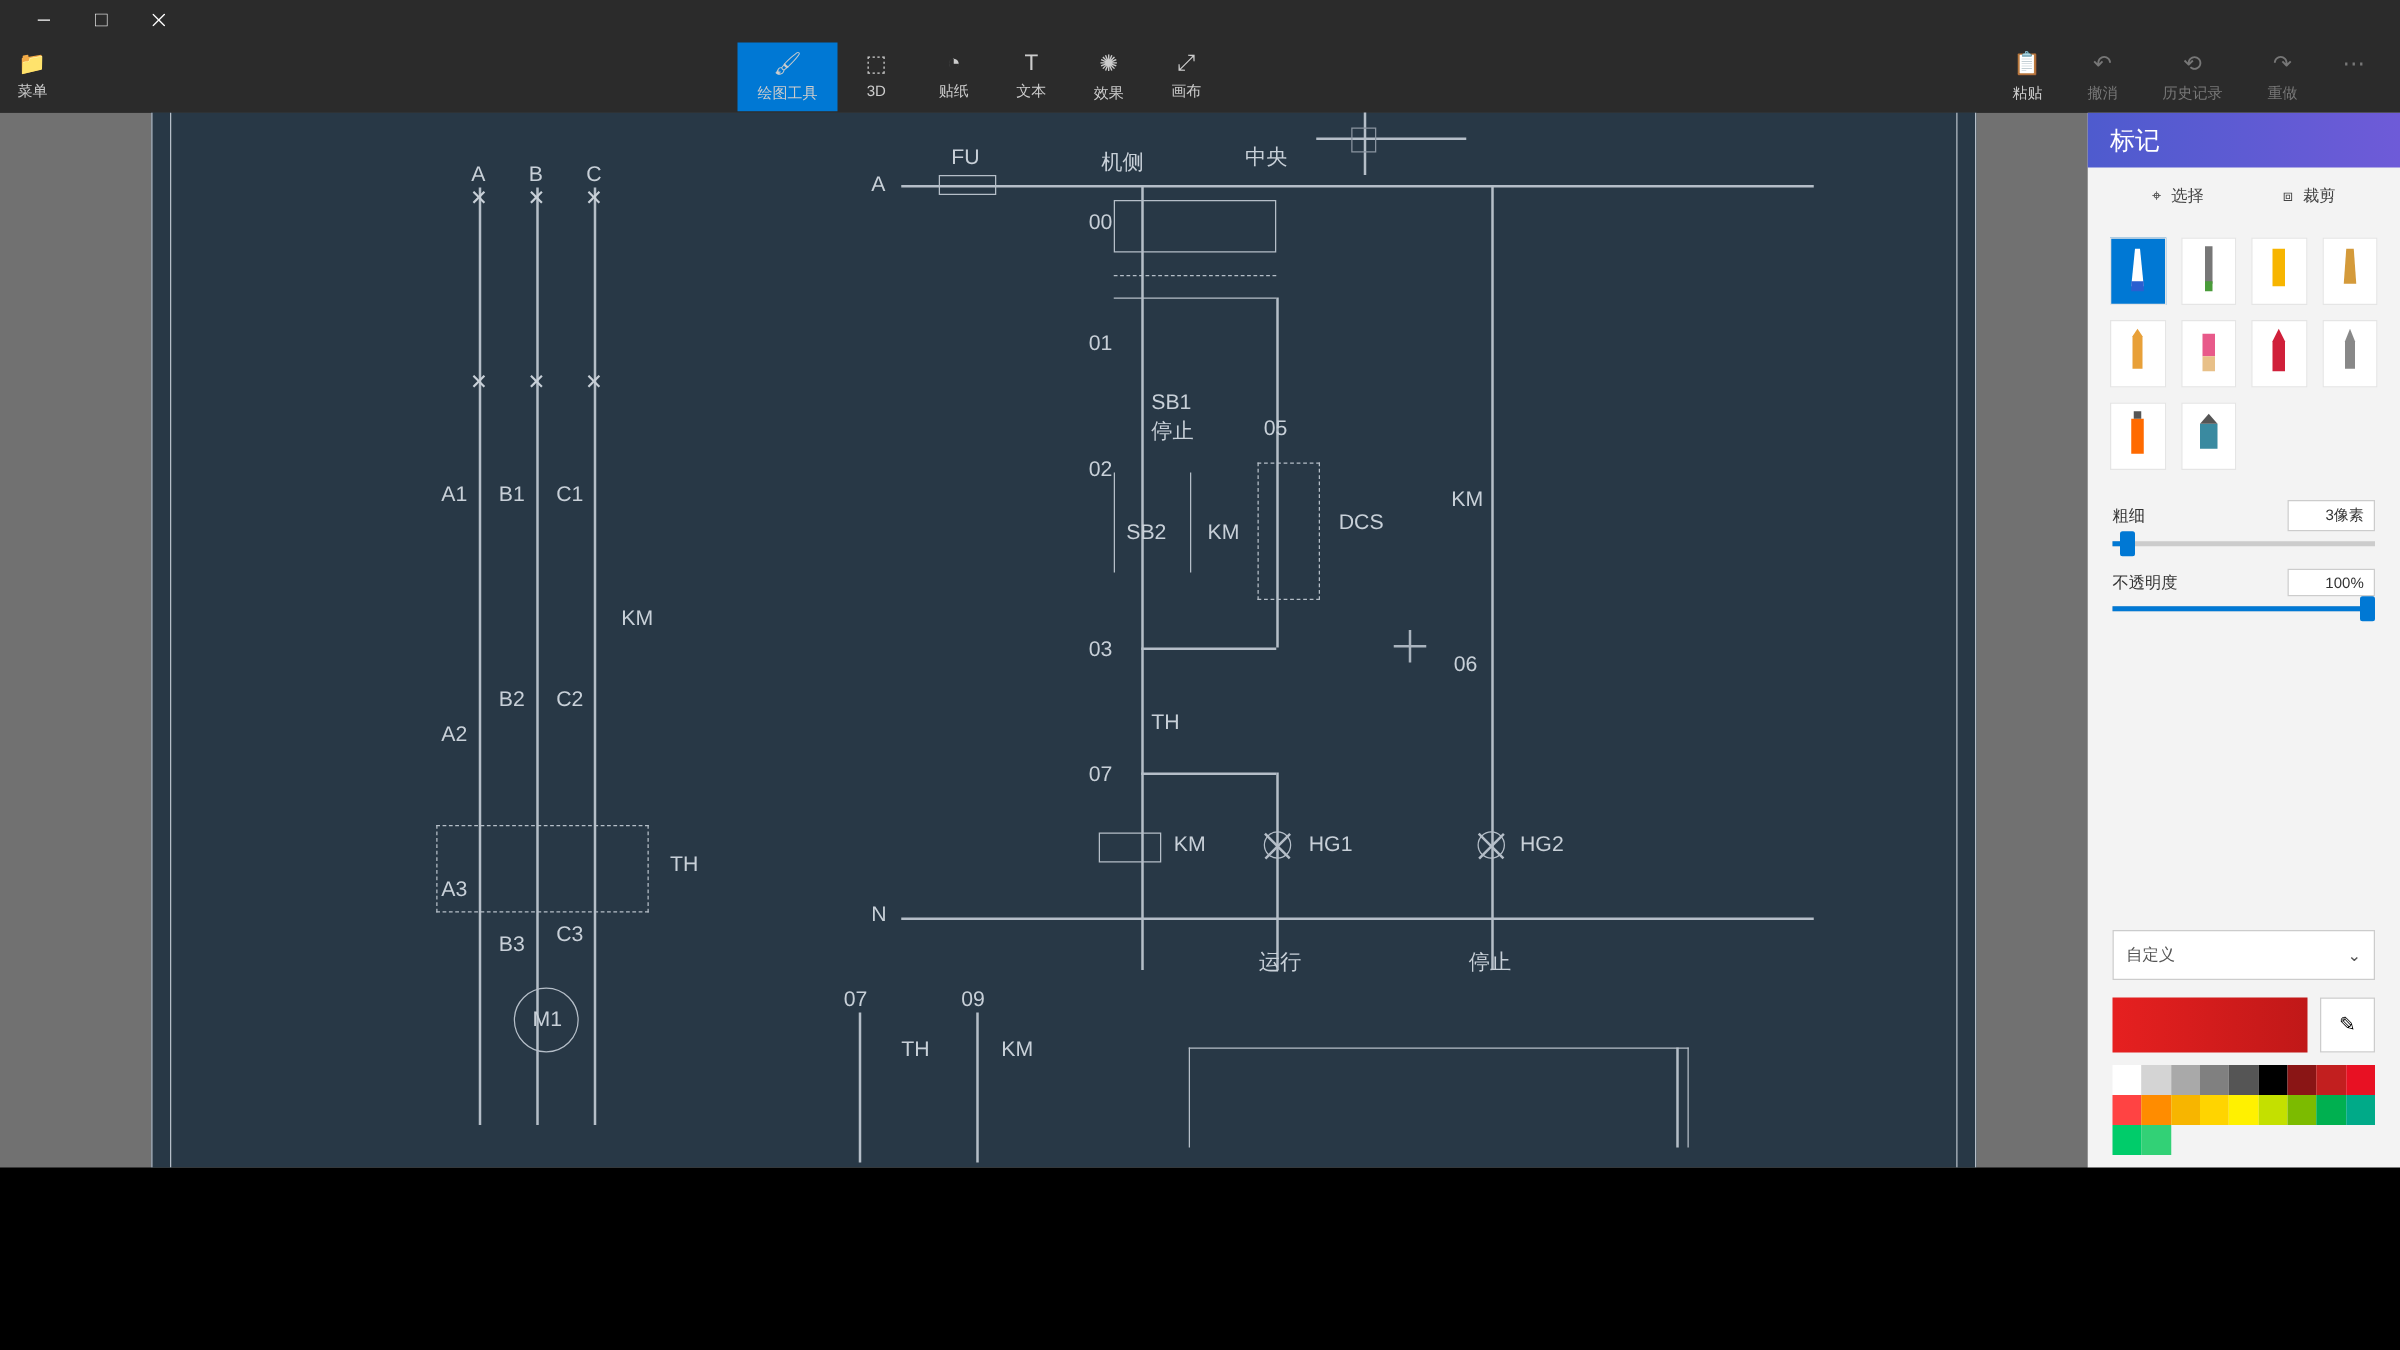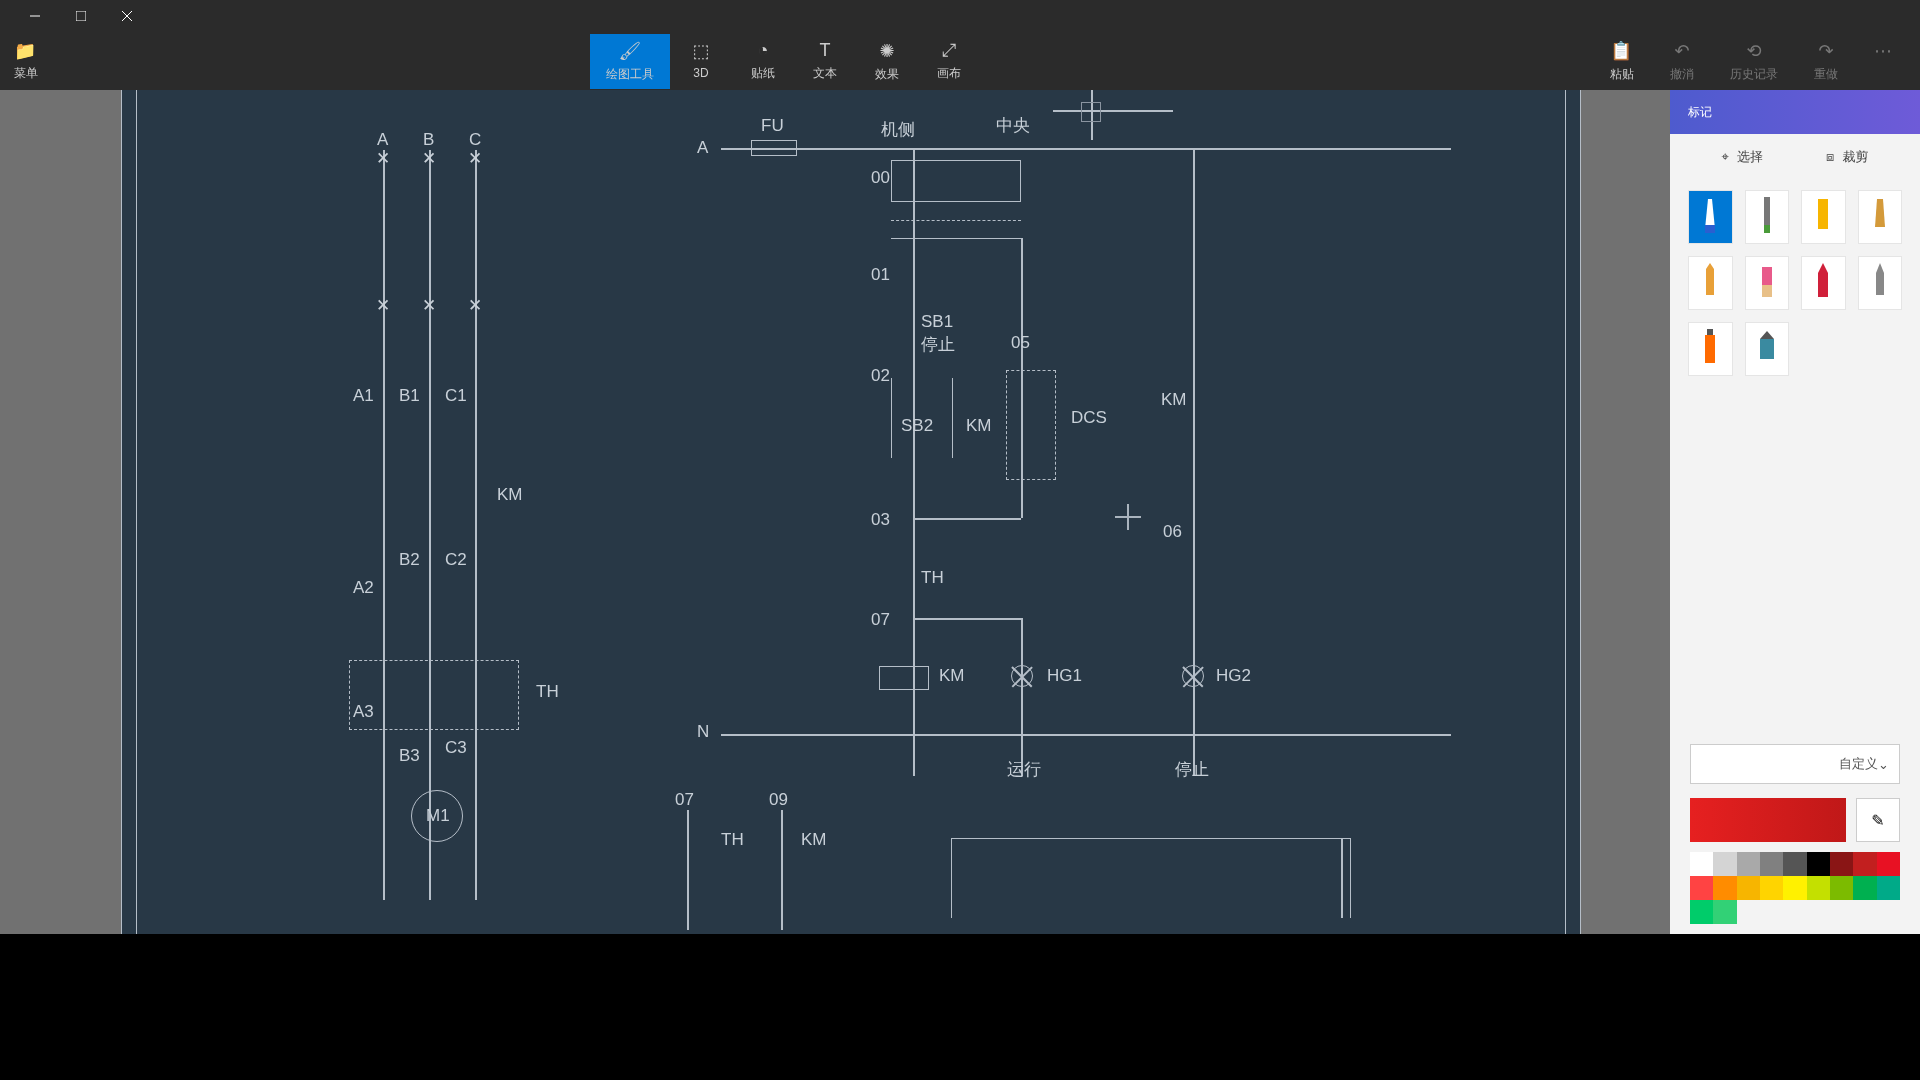--- a/index.html
+++ b/index.html
@@ -32,21 +32,21 @@
     
     
     .cad-bg { position: absolute; left: 36px; top: 0; width: 1460px; height: 844px; background: #283846; }
     .cad-label { position: absolute; color: #c8d0d8; font-size: 17px; font-family: Arial, sans-serif; }
     .cad-line { position: absolute; background: #b5bec8; }
     .cad-vline { width: 1.5px; }
     .cad-hline { height: 1.5px; }
     
     
     .right-panel { width: 250px; background: #f3f3f3; display: flex; flex-direction: column; height: 844px; overflow: hidden; }
-    .panel-header { height: 44px; background: linear-gradient(90deg, #4e5bce, #6e5bd8); color: #fff; display: flex; align-items: center; padding-left: 18px; font-size: 12px; }
+    .panel-header { height: 44px; background: linear-gradient(90deg, #4e5bce, #6e5bd8); color: #fff; display: flex; align-items: center; padding-left: 18px; font-size: 20px; }
     .panel-tools-row { display: flex; justify-content: space-around; padding: 14px 20px; }
     .panel-tool-btn { display: flex; align-items: center; gap: 8px; cursor: pointer; color: #444; font-size: 13px; }
     
     .brush-grid { display: grid; grid-template-columns: repeat(4, 1fr); gap: 12px; padding: 10px 18px; }
     .brush-cell { height: 54px; display: flex; align-items: center; justify-content: center; background: #fff; border: 1px solid #e5e5e5; cursor: pointer; }
     .brush-cell.active { background: #0078d4; }
     
     .slider-section { padding: 14px 20px; }
     .slider-row { display: flex; justify-content: space-between; align-items: center; margin-bottom: 8px; font-size: 13px; color: #333; }
     .slider-val-box { background: #fff; border: 1px solid #ccc; padding: 3px 8px; font-size: 12px; min-width: 70px; text-align: right; }
@@ -332,26 +332,44 @@
             </svg></span>
         </div>
       <div class="brush-cell">
           <span class="brush-icon"><svg viewBox="0 0 30 44">
               <rect x="8" y="14" width="14" height="20" fill="#3a8aa0"></rect>
               <path d="M8 14 L22 14 L15 6 Z" fill="#555"></path>
             </svg></span>
         </div>
     </div>
 
+    <div class="slider-section">
+      <div class="slider-row">
+        <span>粗细</span>
+        <span class="slider-val-box">3像素</span>
+      </div>
+      <div class="slider-track">
+        <div class="slider-fill" style="width:3%"></div>
+        <div class="slider-thumb" style="left:3%"></div>
+      </div>
+      <div class="slider-row">
+        <span>不透明度</span>
+        <span class="slider-val-box">100%</span>
+      </div>
+      <div class="slider-track">
+        <div class="slider-fill" style="width:100%"></div>
+        <div class="slider-thumb" style="left:calc(100% - 12px)"></div>
+      </div>
+    </div>
 
     <div style="flex:1"></div>
 
     <div class="color-section">
       <div class="color-select">
-        <span style="flex:1;text-align:right">自定义</span>
+        <span style="flex:1;text-align:left">自定义</span>
         <span>⌄</span>
       </div>
       <div class="color-preview-row">
         <div class="color-preview"></div>
         <div class="eyedrop-btn">
             <span>✎</span>
           </div>
       </div>
       <div class="palette" id="palette">
           <div class="pal-cell" style="background: rgb(255, 255, 255);"></div>

